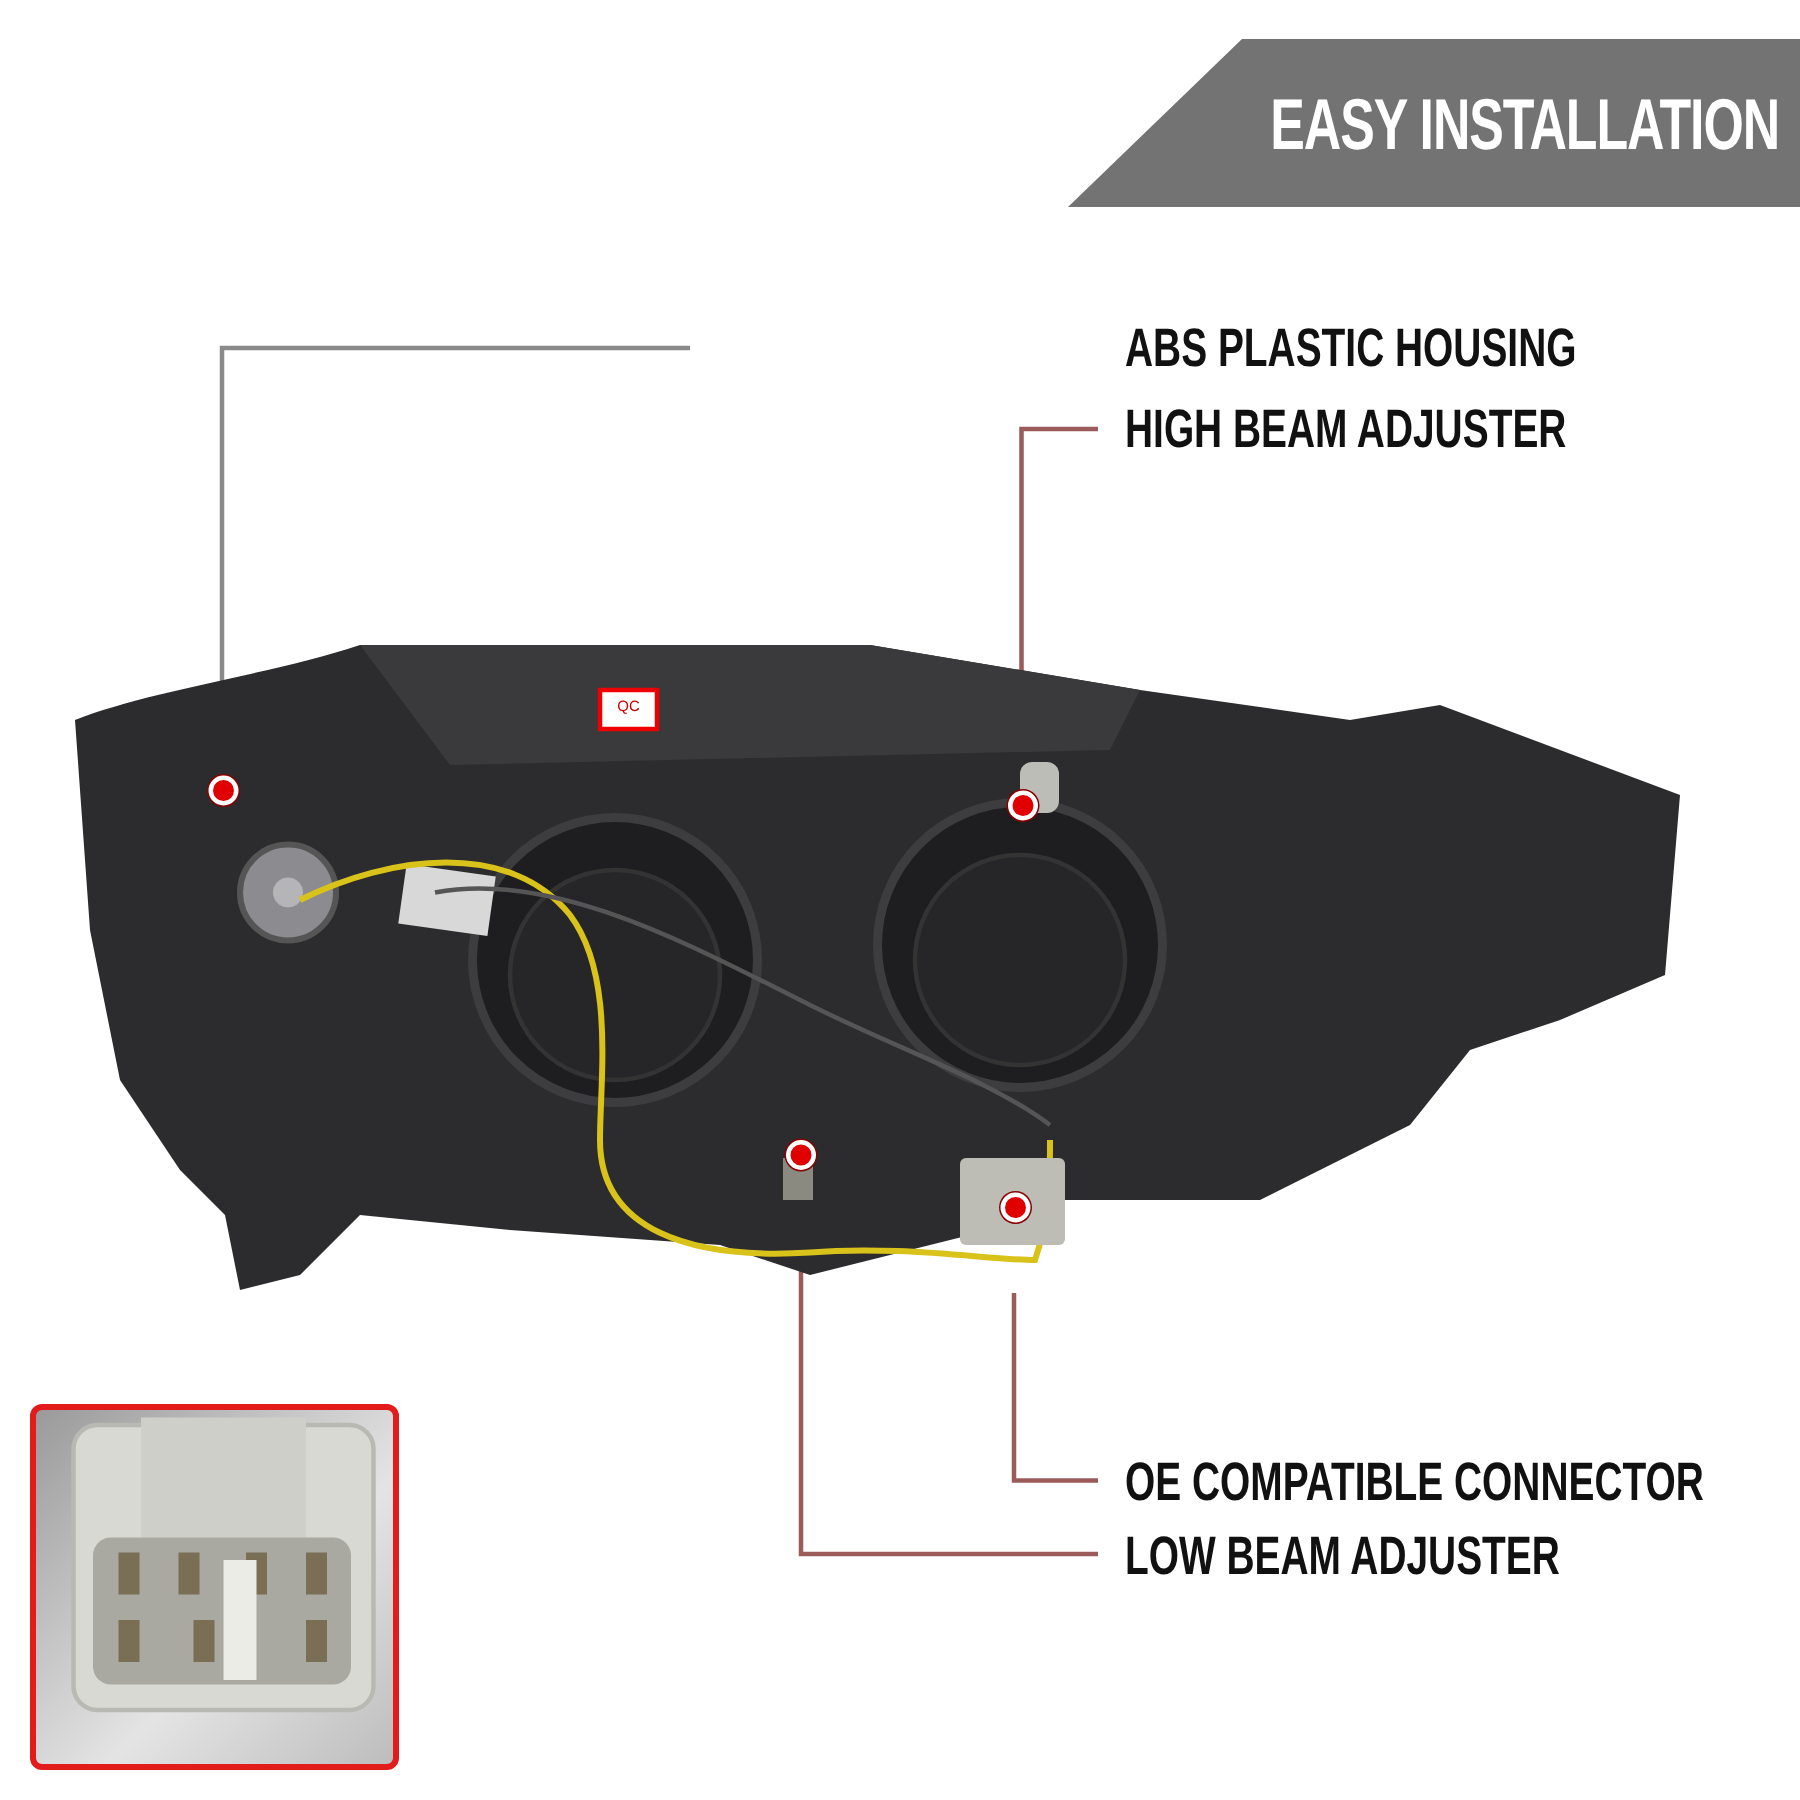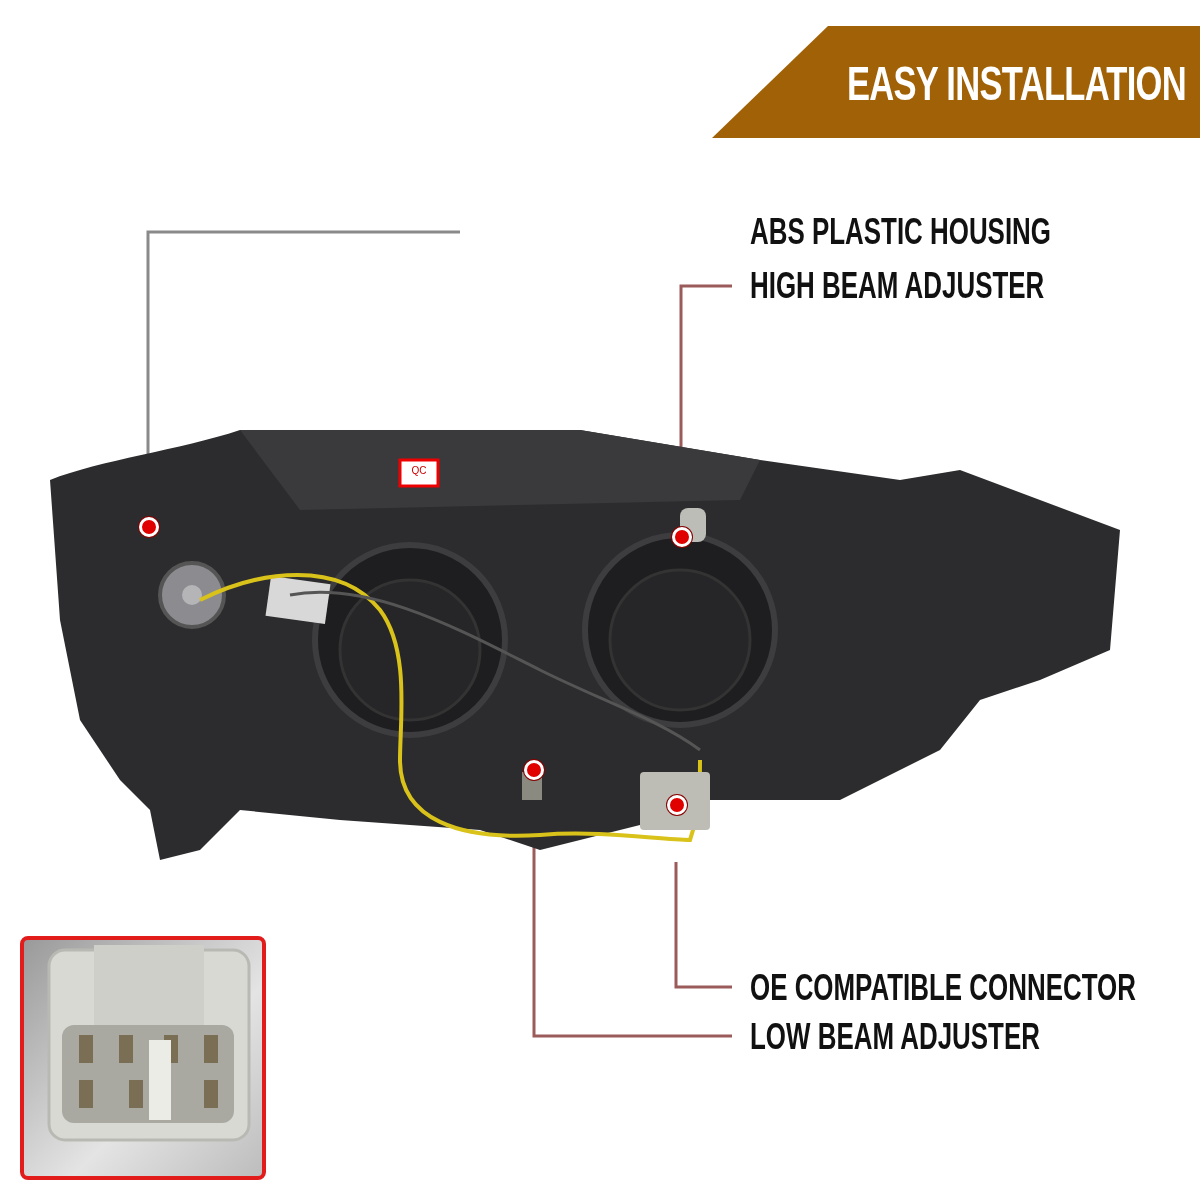--- a/index.html
+++ b/index.html
@@ -1,18 +1,18 @@
 <!DOCTYPE html>
 <html><head>
 <meta charset="utf-8">
 <style>
   html, body { margin:0; padding:0; }
   body { width:1200px; height:1200px; background:#ffffff; position:relative; overflow:hidden;
          font-family:"Liberation Sans", sans-serif; }
-  .banner { position:absolute; left:712px; top:26px; width:488px; height:112px; background:#a16207;
+  .banner { position:absolute; left:712px; top:26px; width:488px; height:112px; background:#737373;
             clip-path:polygon(116px 0, 100% 0, 100% 100%, 0 100%); }
   .banner-text { position:absolute; right:14px; top:28px; color:#fff; font-size:48px; font-weight:bold;
                  letter-spacing:-1px; transform:scaleX(0.72); transform-origin:right center;
                  font-family:"Liberation Sans Narrow","Liberation Sans", sans-serif; line-height:60px; white-space:nowrap; }
   .label { position:absolute; color:#111; font-size:36px; font-weight:bold; transform:scaleX(0.72);
            transform-origin:left center; white-space:nowrap; line-height:40px;
            font-family:"Liberation Sans", sans-serif; }
   .line { position:absolute; }
   .headlight { position:absolute; left:40px; top:420px; width:1100px; height:480px; }
   .dot { position:absolute; width:14px; height:14px; border-radius:50%; background:#e00000;

